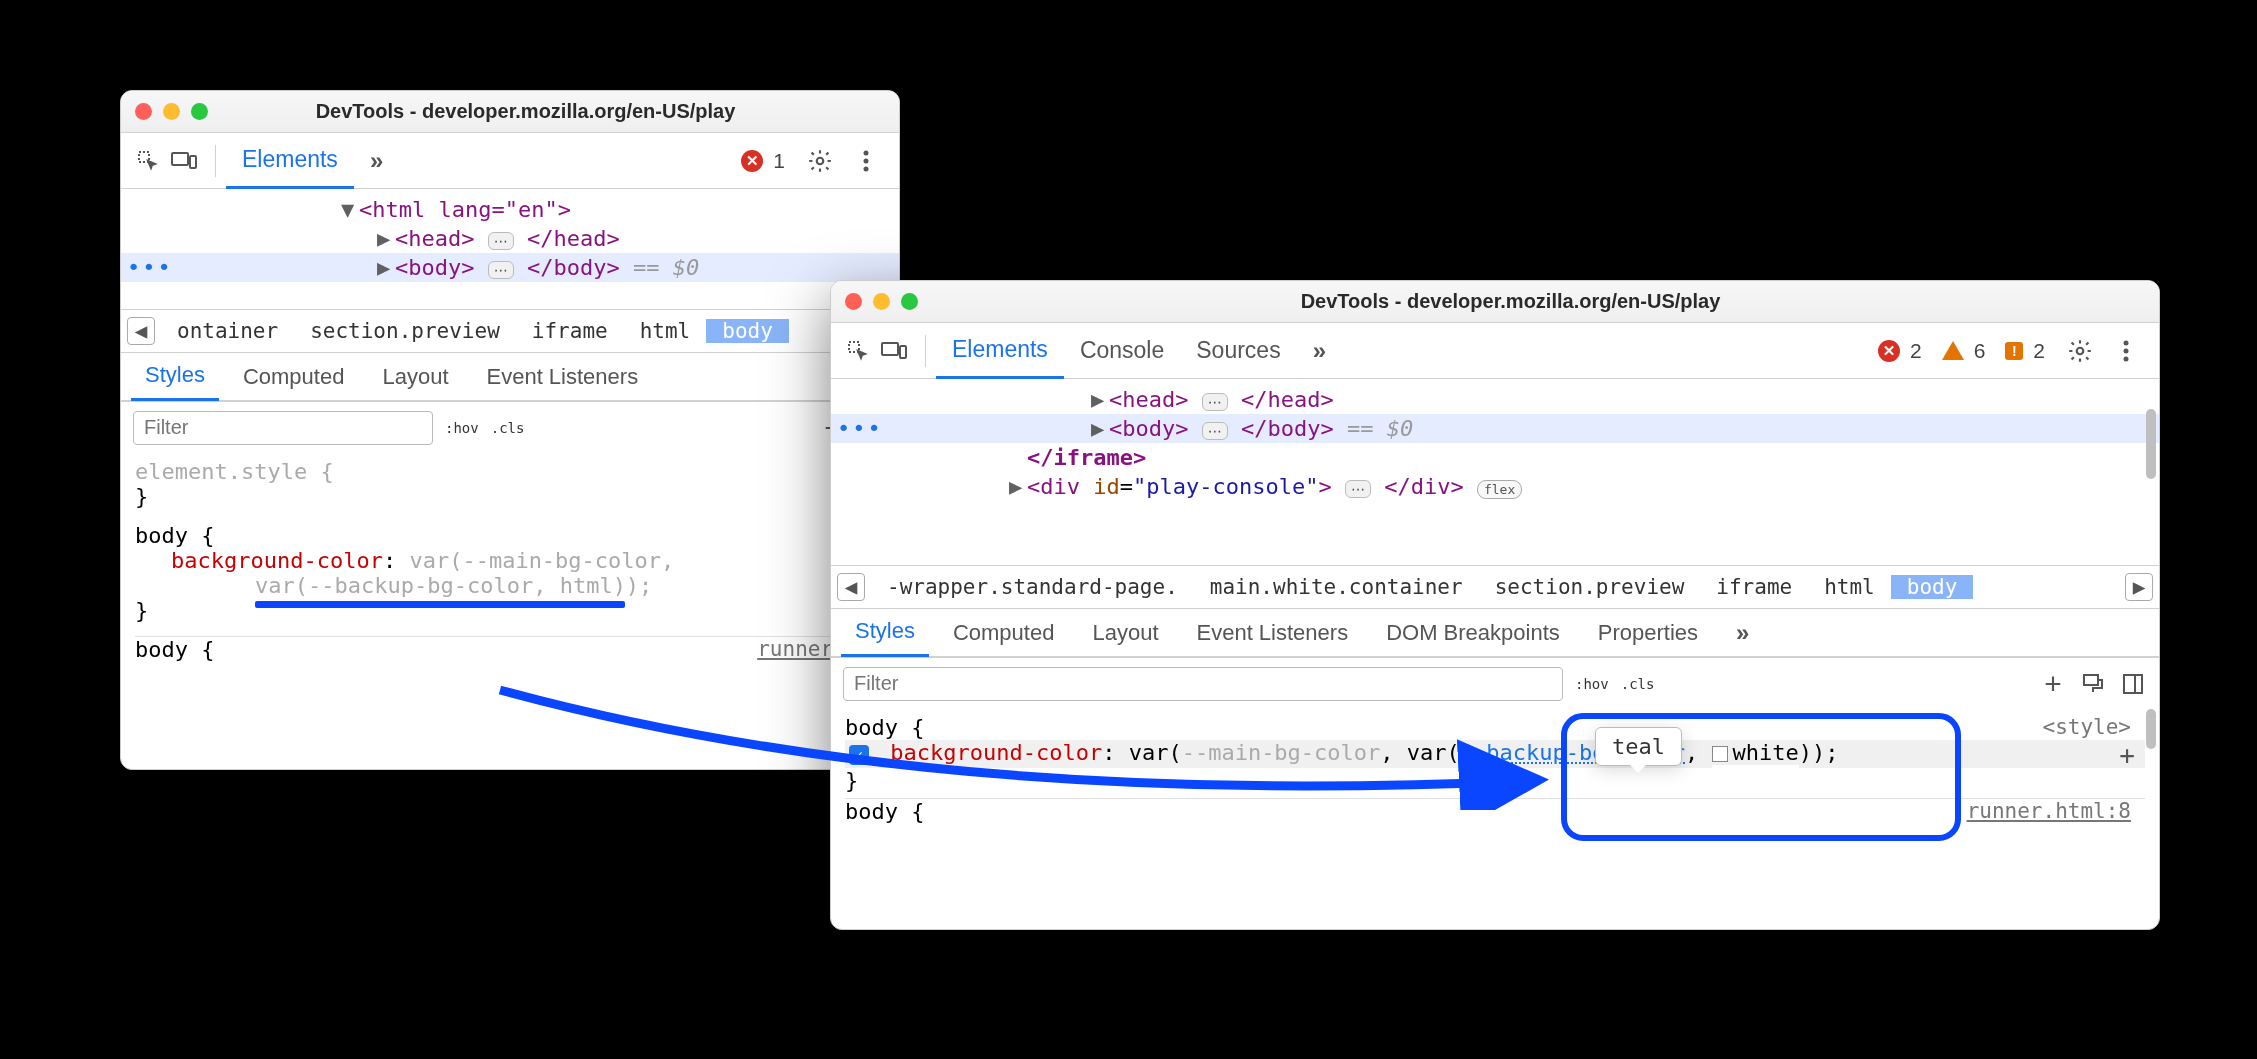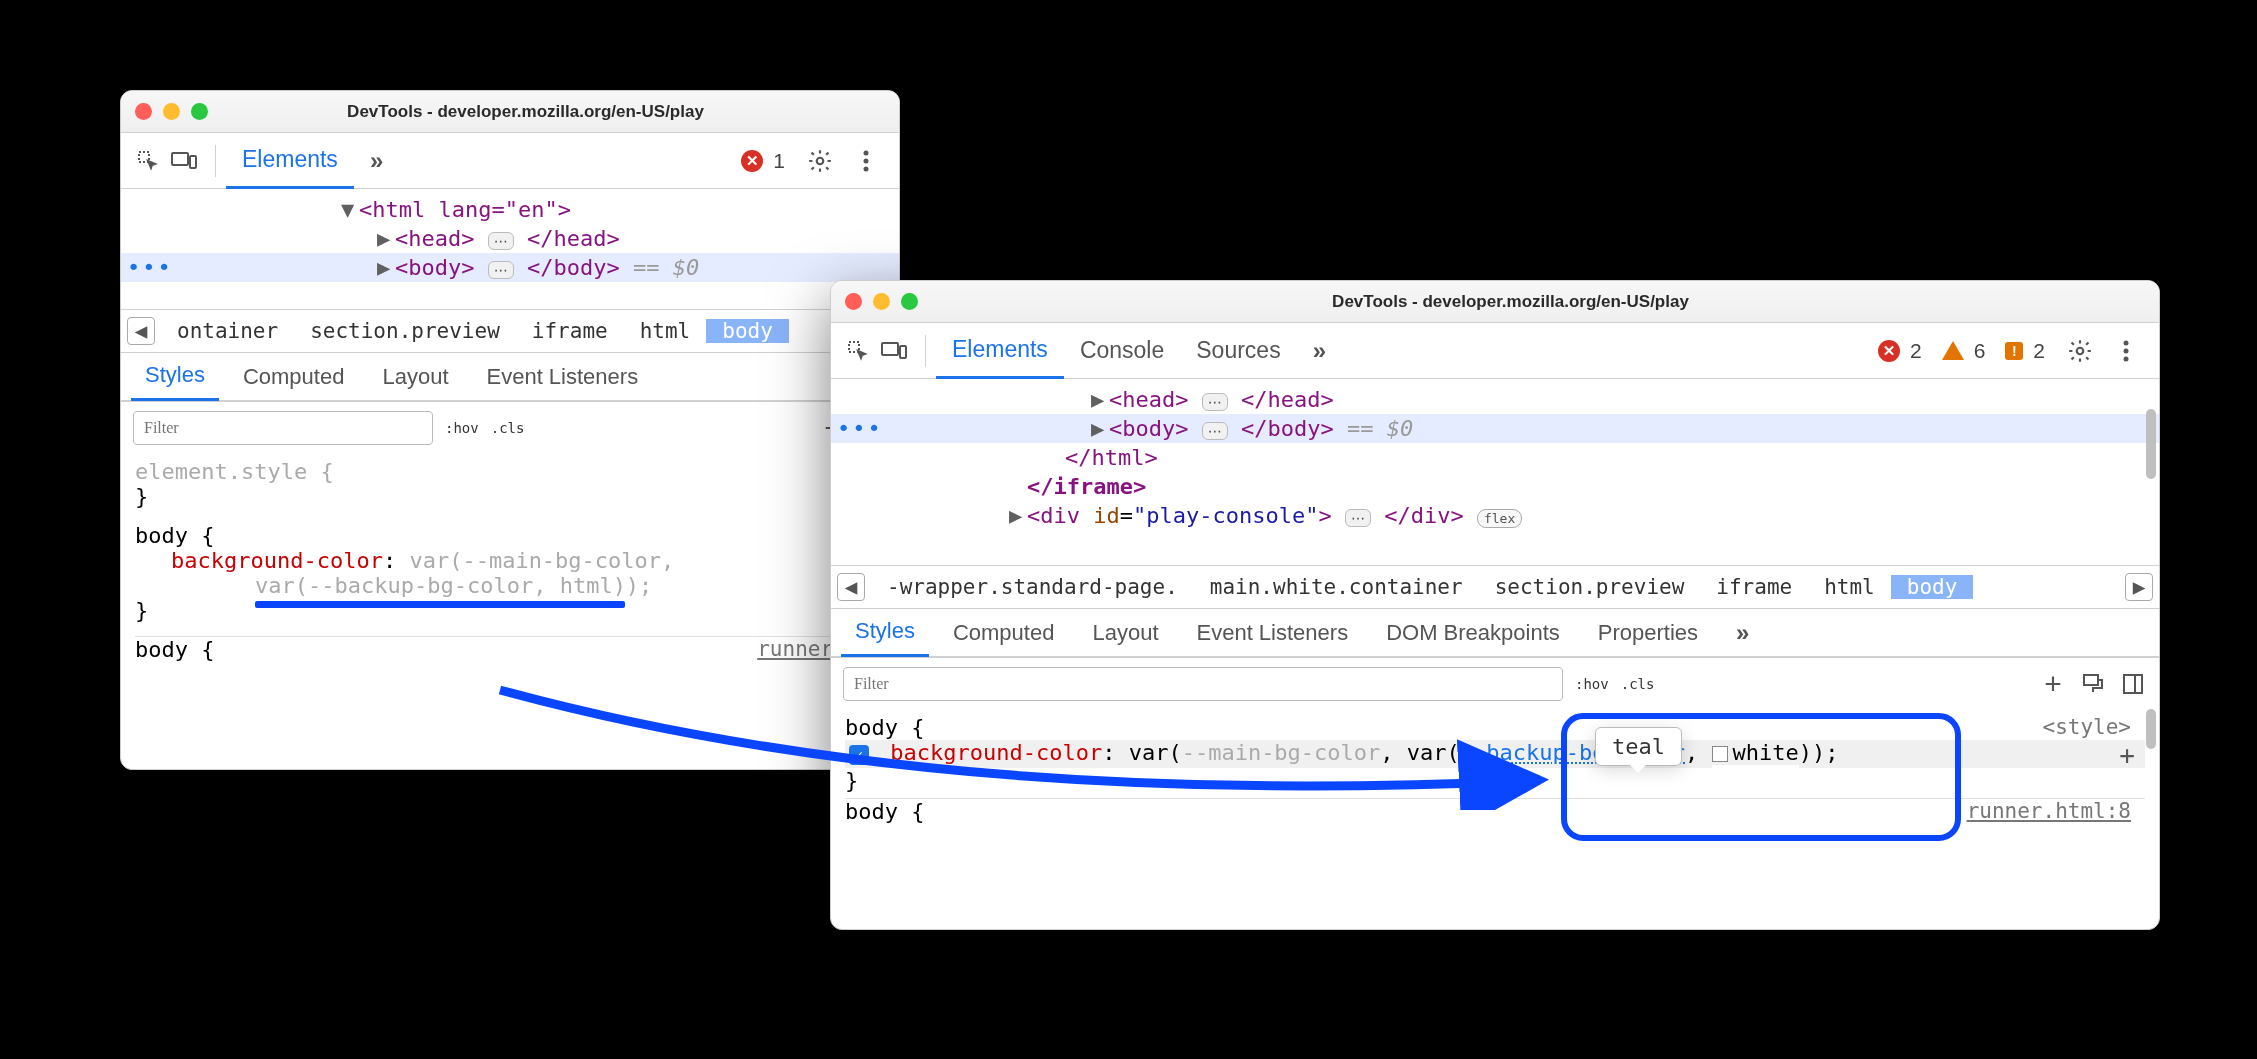--- a/index.html
+++ b/index.html
@@ -4,21 +4,21 @@
 <style>
   * { box-sizing: border-box; margin: 0; padding: 0; }
   body { background: #000; width: 2257px; height: 1059px; position: relative; font-family: -apple-system, BlinkMacSystemFont, "Segoe UI", sans-serif; }
   .window { position: absolute; background: #fff; border-radius: 12px; box-shadow: 0 20px 60px rgba(0,0,0,.5); overflow: hidden; border: 1px solid #ccc; }
   .w1 { left: 120px; top: 90px; width: 780px; height: 680px; }
   .w2 { left: 830px; top: 280px; width: 1330px; height: 650px; }
   .titlebar { height: 42px; display: flex; align-items: center; padding: 0 14px; background: linear-gradient(#f7f7f7,#efefef); border-bottom: 1px solid #d0d0d0; }
   .lights { display: flex; gap: 11px; margin-right: 18px; }
   .dot { width: 17px; height: 17px; border-radius: 50%; }
   .dot.red { background: #ff5f57; } .dot.yellow { background: #febc2e; } .dot.green { background: #28c840; }
-  .title { font-size: 17px; font-weight: 600; color: #2a2a2a; flex: 1; text-align: center; margin-right: 60px; }
+  .title { font-size: 20px; font-weight: 600; color: #2a2a2a; flex: 1; text-align: center; margin-right: 60px; }
   .toolbar { height: 56px; border-bottom: 1px solid #d0d0d0; display: flex; align-items: center; padding: 0 12px; background: #fff; }
   .tb-ico { width: 30px; height: 30px; display: flex; align-items: center; justify-content: center; color: #555; margin-right: 6px; cursor: pointer; }
   .tb-sep { width: 1px; height: 32px; background: #d0d0d0; margin: 0 10px; }
   .tab { font-size: 23px; padding: 0 16px; height: 56px; display: flex; align-items: center; color: #555; cursor: pointer; }
   .tab.active { color: #1a73e8; border-bottom: 3px solid #1a73e8; font-weight: 500; }
   .tb-right { margin-left: auto; display: flex; align-items: center; gap: 10px; }
   .err-ico { width: 22px; height: 22px; border-radius: 50%; background: #d93025; color: #fff; display: flex; align-items: center; justify-content: center; font-size: 15px; font-weight: 700; }
   .wrn-ico { display:inline-block; width:0; height:0; border-left:11px solid transparent; border-right:11px solid transparent; border-bottom:19px solid #e37400; }
   .cnt { font-size: 21px; color: #444; margin-right: 10px; }
   .sq-ico { width:18px; height:18px; background:#e37400; border-radius:3px; color:#fff; display:flex; align-items:center; justify-content:center; font-size:14px; font-weight:700; }
@@ -29,21 +29,21 @@
   .tg { color: #881280; } .at { color: #994500; } .av { color: #1a1aa6; } .gy { color: #999; font-style: italic; }
   .ellip-btn { display:inline-flex; align-items:center; justify-content:center; border:1px solid #bbb; border-radius:6px; padding:0 5px; height:18px; background:#f1f1f1; font-family:sans-serif; font-size:14px; color:#444; line-height:1; }
   .crumbs { height: 44px; border-top: 1px solid #d0d0d0; border-bottom: 1px solid #d0d0d0; background:#fff; display: flex; align-items: center; font-family: ui-monospace, Menlo, monospace; font-size: 21px; overflow:hidden; }
   .crumb { padding: 0 16px; color: #333; white-space: nowrap; cursor: pointer; }
   .crumb.sel { background: #8ab4f8; color:#fff; }
   .crumb-arrow { width: 28px; height: 28px; border: 1px solid #aaa; border-radius: 4px; display: flex; align-items: center; justify-content: center; margin: 0 6px; color:#555; cursor:pointer; }
   .subtabs { height: 48px; display: flex; align-items: center; padding: 0 10px; gap: 10px; }
   .subtab { font-size: 22px; color: #555; padding: 0 14px; height: 48px; display:flex; align-items:center; cursor:pointer; }
   .subtab.active { color:#1a73e8; border-bottom: 3px solid #1a73e8; font-weight:500; }
   .tool2 { border-top: 1px solid #d0d0d0; height: 52px; display:flex; align-items:center; padding: 0 12px; gap: 12px; }
-  .filter { border:1px solid #bbb; border-radius:4px; height: 34px; width: 300px; padding: 0 10px; font-size: 16px; color:#888; font-family: Liberation Serif, serif; }
+  .filter { border:1px solid #bbb; border-radius:4px; height: 34px; width: 300px; padding: 0 10px; font-size: 20px; color:#888; font-family: Liberation Sans, sans-serif; }
   .hov { font-family: ui-monospace, Menlo, monospace; font-size:14px; color:#333; }
   .icobtn { width:28px; height:28px; display:flex; align-items:center; justify-content:center; color:#555; cursor:pointer; }
   .css { font-family: ui-monospace, Menlo, monospace; font-size: 22px; padding: 6px 14px; position:relative; background:#fff; }
   .css-src { position:absolute; right:14px; color:#777; font-size:21px; }
   .prop { color:#c80000; } .fade { color:#aaa; }
   .var-link { color:#1a73e8; text-decoration: underline dotted; }
   .chk { width:20px; height:20px; background:#1a73e8; border-radius:4px; display:inline-flex; align-items:center; justify-content:center; color:#fff; font-size:14px; margin-right:8px; }
   .ul-blue { position:absolute; height:7px; background:#0a46ff; border-radius:2px; }
   .arrow-svg { position:absolute; pointer-events:none; }
   .tooltip { position:absolute; background:#fff; border:1px solid #bbb; border-radius:6px; box-shadow: 0 4px 18px rgba(0,0,0,.15); padding: 6px 16px; font-family: ui-monospace, Menlo, monospace; font-size:22px; color:#333; }
@@ -215,21 +215,20 @@
       </div>
     </div>
   </div>
 
   <div class="dom" style="height:186px;">
     <div class="dom-line" style="padding-left:260px;"><span class="ar">▶</span><span class="tg">&lt;head&gt;</span> <span class="ellip-btn">⋯</span> <span class="tg">&lt;/head&gt;</span></div>
     <div class="dom-line dom-sel" style="padding-left:260px;">
       <span style="position:absolute; left:6px; color:#1a73e8; letter-spacing:2px;">•••</span>
       <span class="ar">▶</span><span class="tg">&lt;body&gt;</span> <span class="ellip-btn">⋯</span> <span class="tg">&lt;/body&gt;</span><span class="gy"> == $0</span>
     </div>
-    <div class="dom-line" style="padding-left:234px;"><span class="tg">&lt;/html&gt;</span></div>
     <div class="dom-line" style="padding-left:196px;font-weight:bold;"><span class="tg">&lt;/iframe&gt;</span></div>
     <div class="dom-line" style="padding-left:178px;"><span class="ar">▶</span><span class="tg">&lt;div </span><span class="at">id</span><span>=</span><span class="av">"play-console"</span><span class="tg">&gt;</span> <span class="ellip-btn">⋯</span> <span class="tg">&lt;/div&gt;</span> <span class="pencil-btn">flex</span></div>
     <div class="scroller" style="top:30px; height:70px;"></div>
   </div>
 
   <div class="crumbs">
     <div class="crumb-arrow">◀</div>
     <div class="crumb">-wrapper.standard-page.</div>
     <div class="crumb">main.white.container</div>
     <div class="crumb">section.preview</div>

